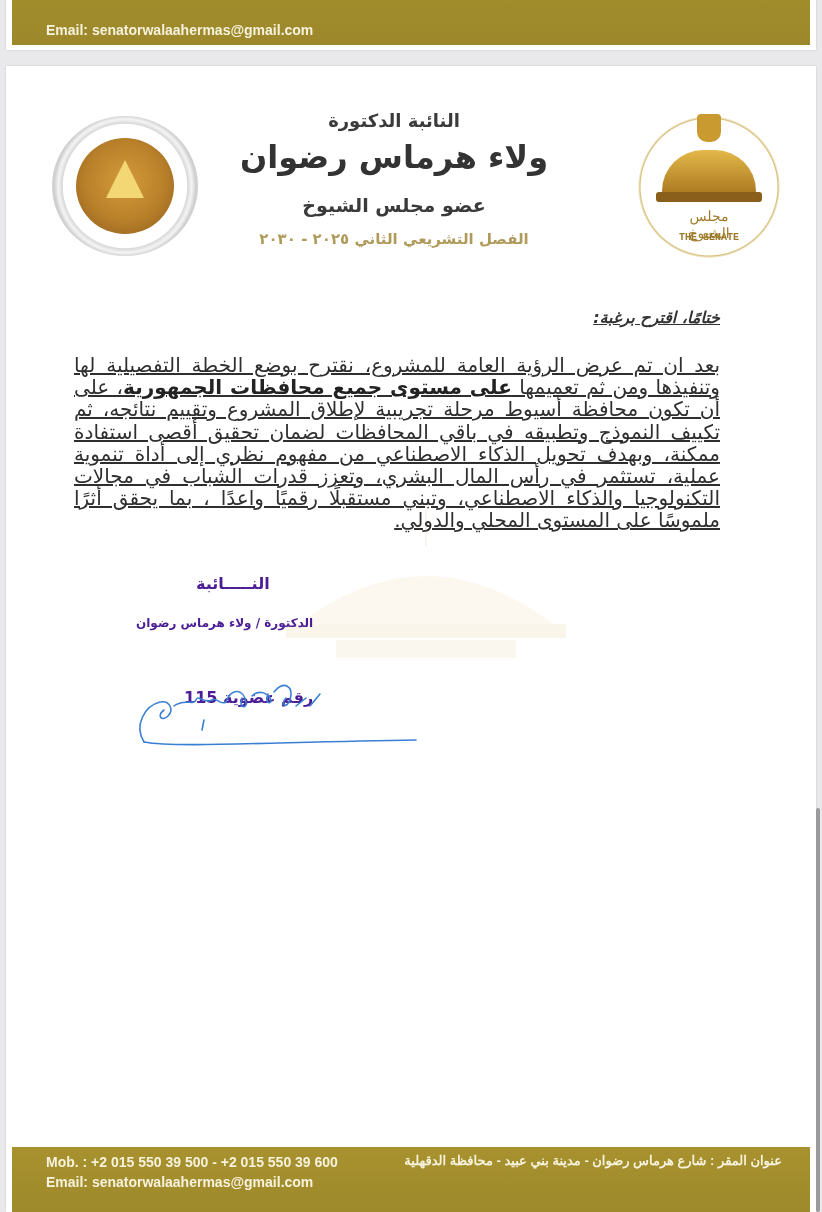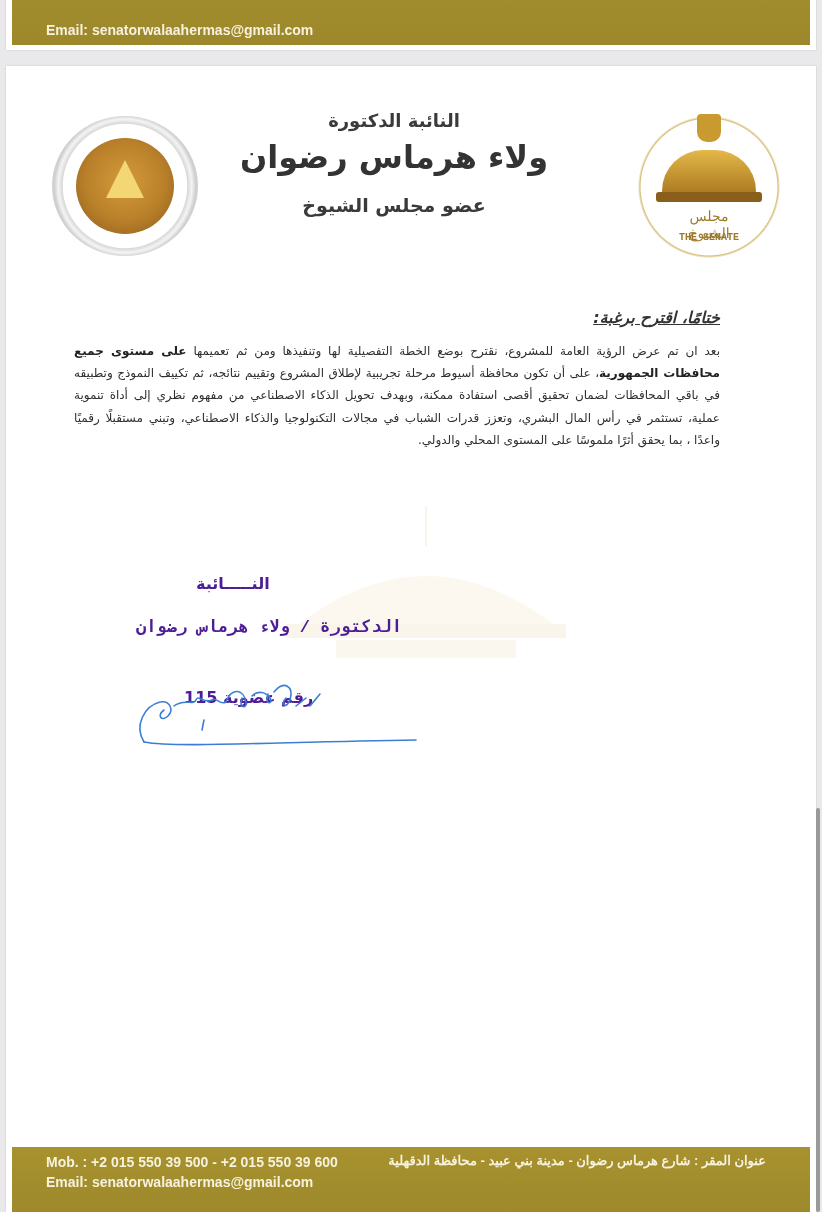--- a/index.html
+++ b/index.html
@@ -19,21 +19,21 @@
     position:absolute; left:6px; right:6px; background:#a38f2f;
     background:linear-gradient(180deg,#a8922f 0%,#a08b2c 60%,#9c882b 100%);
     color:#f7f2dc; font-family:"Liberation Sans", sans-serif; font-weight:bold;
   }
   .page-prev .footer-band { top:0; height:85px; }
   .page-cur .footer-band { top:1081px; height:82px; }
 
   .fb-left { position:absolute; left:34px; font-size:14px; line-height:20px; direction:ltr; }
   .page-prev .fb-left { top:40px; }
   .page-cur .fb-left { top:5px; }
-  .fb-right { position:absolute; right:44px; font-size:13px; direction:rtl; top:6px;text-align:right; }
+  .fb-right { position:absolute; right:28px; font-size:13px; direction:rtl; top:6px;text-align:right; }
 
   
   .logo { position:absolute; border-radius:50%; }
   .logo-party {
     left:46px; top:50px; width:146px; height:140px;
     background:radial-gradient(circle at 50% 50%, #fff 0, #fff 61%, #d9d9d9 62%, #f4f4f4 66%, #cfcfcf 70%, #ececec 100%);
   }
   .logo-party .inner {
     position:absolute; left:24px; top:22px; width:98px; height:96px; border-radius:50%;
     background:radial-gradient(circle at 50% 45%, #d39a3a 0%, #b9802a 55%, #8a5a1c 100%);
@@ -59,32 +59,32 @@
   .hdr-1 { top:44px; font-size:18px; }
   .hdr-2 { top:72px; font-size:32px; color:#333; }
   .hdr-3 { top:128px; font-size:19px; }
   .hdr-4 { top:164px; font-size:15px; color:#b09a5a; }
 
   .section-title {
     position:absolute; right:96px; top:242px; direction:rtl;
     font-size:16px; font-weight:bold; color:#333; text-decoration:underline;font-style:italic;
   }
   .body-text {
-    position:absolute; right:96px; top:274px; width:646px; direction:rtl; text-align:justify;
-    font-size:12px; line-height:22.2px; color:#2f2f2f;
+    position:absolute; right:96px; top:288px; width:646px; direction:rtl; text-align:justify;
+    font-size:20px; line-height:22.2px; color:#2f2f2f;text-decoration:underline;
   }
   .body-text b { color:#222; }
 
   .watermark {
     position:absolute; left:270px; top:440px; width:300px; height:160px; opacity:0.10;
   }
 
   .sig { position:absolute; direction:rtl; font-weight:bold; color:#4c1d95; font-family:"DejaVu Sans", sans-serif; }
   .sig-1 { left:190px; top:508px; font-size:16px; letter-spacing:1px; }
-  .sig-2 { left:130px; top:550px; font-size:17px;font-family:Liberation Mono, monospace; }
+  .sig-2 { left:130px; top:550px; font-size:12px; }
   .sig-3 { left:178px; top:586px; font-size:16px;margin-top:36px; }
   .signature { position:absolute; left:128px; top:610px; width:290px; height:76px; }
 
   .scrollbar { position:absolute; right:2px; top:808px; width:4px; height:404px; background:#9a9a9a; border-radius:2px; }
 </style>
 </head>
 <body>
 
 <div class="page page-prev">
   <div class="footer-band">
@@ -107,20 +107,21 @@
     <div class="eagle"></div>
     <div class="dome"></div>
     <div class="base"></div>
     <div class="cal">مجلس الشيوخ</div>
     <div class="senate-txt">THE SENATE</div>
   </div>
 
   <div class="hdr hdr-1">النائبة الدكتورة</div>
   <div class="hdr hdr-2">ولاء هرماس رضوان</div>
   <div class="hdr hdr-3">عضو مجلس الشيوخ</div>
+  <div class="hdr hdr-4">الفصل التشريعي الثاني ٢٠٢٥ - ٢٠٣٠</div>
 
   <div class="section-title">ختامًا، اقترح برغبة:</div>
 
   <div class="body-text"><span>بعد ان تم عرض الرؤية العامة للمشروع، نقترح بوضع الخطة التفصيلية لها وتنفيذها ومن ثم تعميمها </span><b>على مستوى جميع محافظات الجمهورية</b><span>، على أن تكون محافظة أسيوط مرحلة تجريبية لإطلاق المشروع وتقييم نتائجه، ثم تكييف النموذج وتطبيقه في باقي المحافظات لضمان تحقيق أقصى استفادة ممكنة، وبهدف تحويل الذكاء الاصطناعي من مفهوم نظري إلى أداة تنموية عملية، تستثمر في رأس المال البشري، وتعزز قدرات الشباب في مجالات التكنولوجيا والذكاء الاصطناعي، وتبني مستقبلًا رقميًا واعدًا ، بما يحقق أثرًا ملموسًا على المستوى المحلي والدولي.</span></div>
 
   <svg class="watermark" viewBox="0 0 300 160">
     <line x1="150" y1="0" x2="150" y2="40" stroke="#c9a24a" stroke-width="2"></line>
     <path d="M20 120 Q150 20 280 120 Z" fill="#e4c377"></path>
     <rect x="10" y="118" width="280" height="14" fill="#c9a24a"></rect>
     <rect x="60" y="134" width="180" height="18" fill="#d9b866"></rect>

